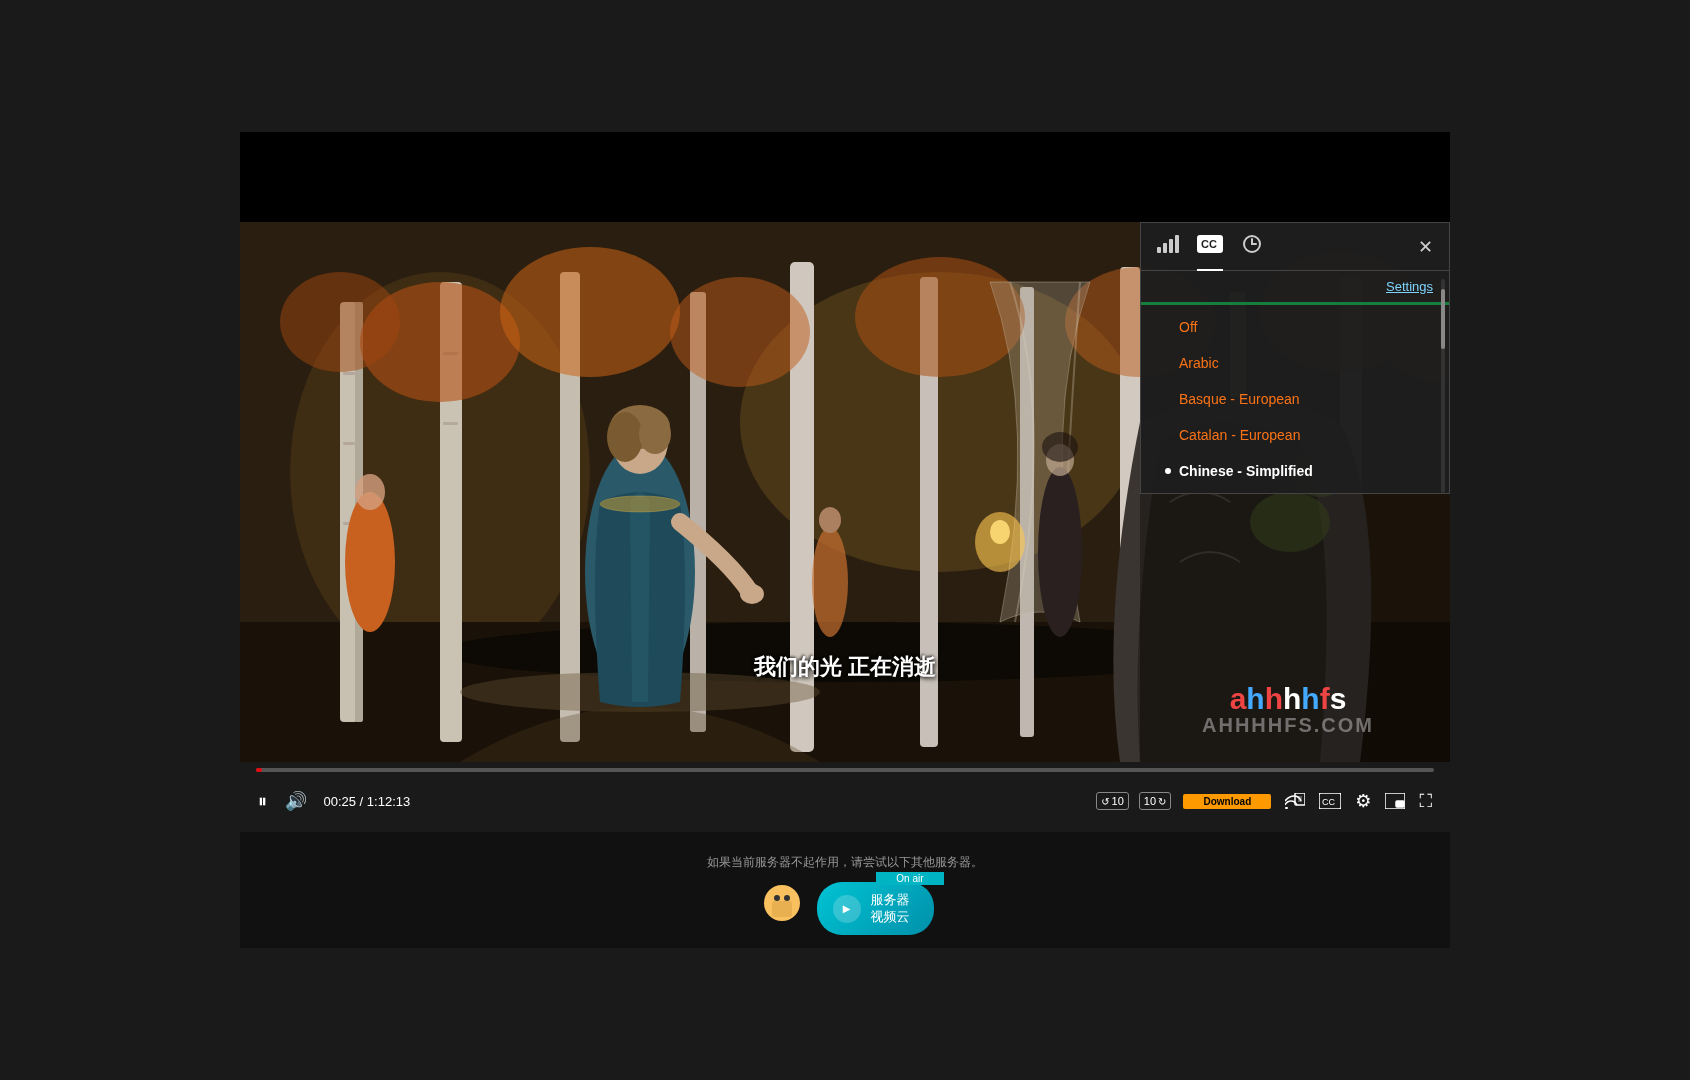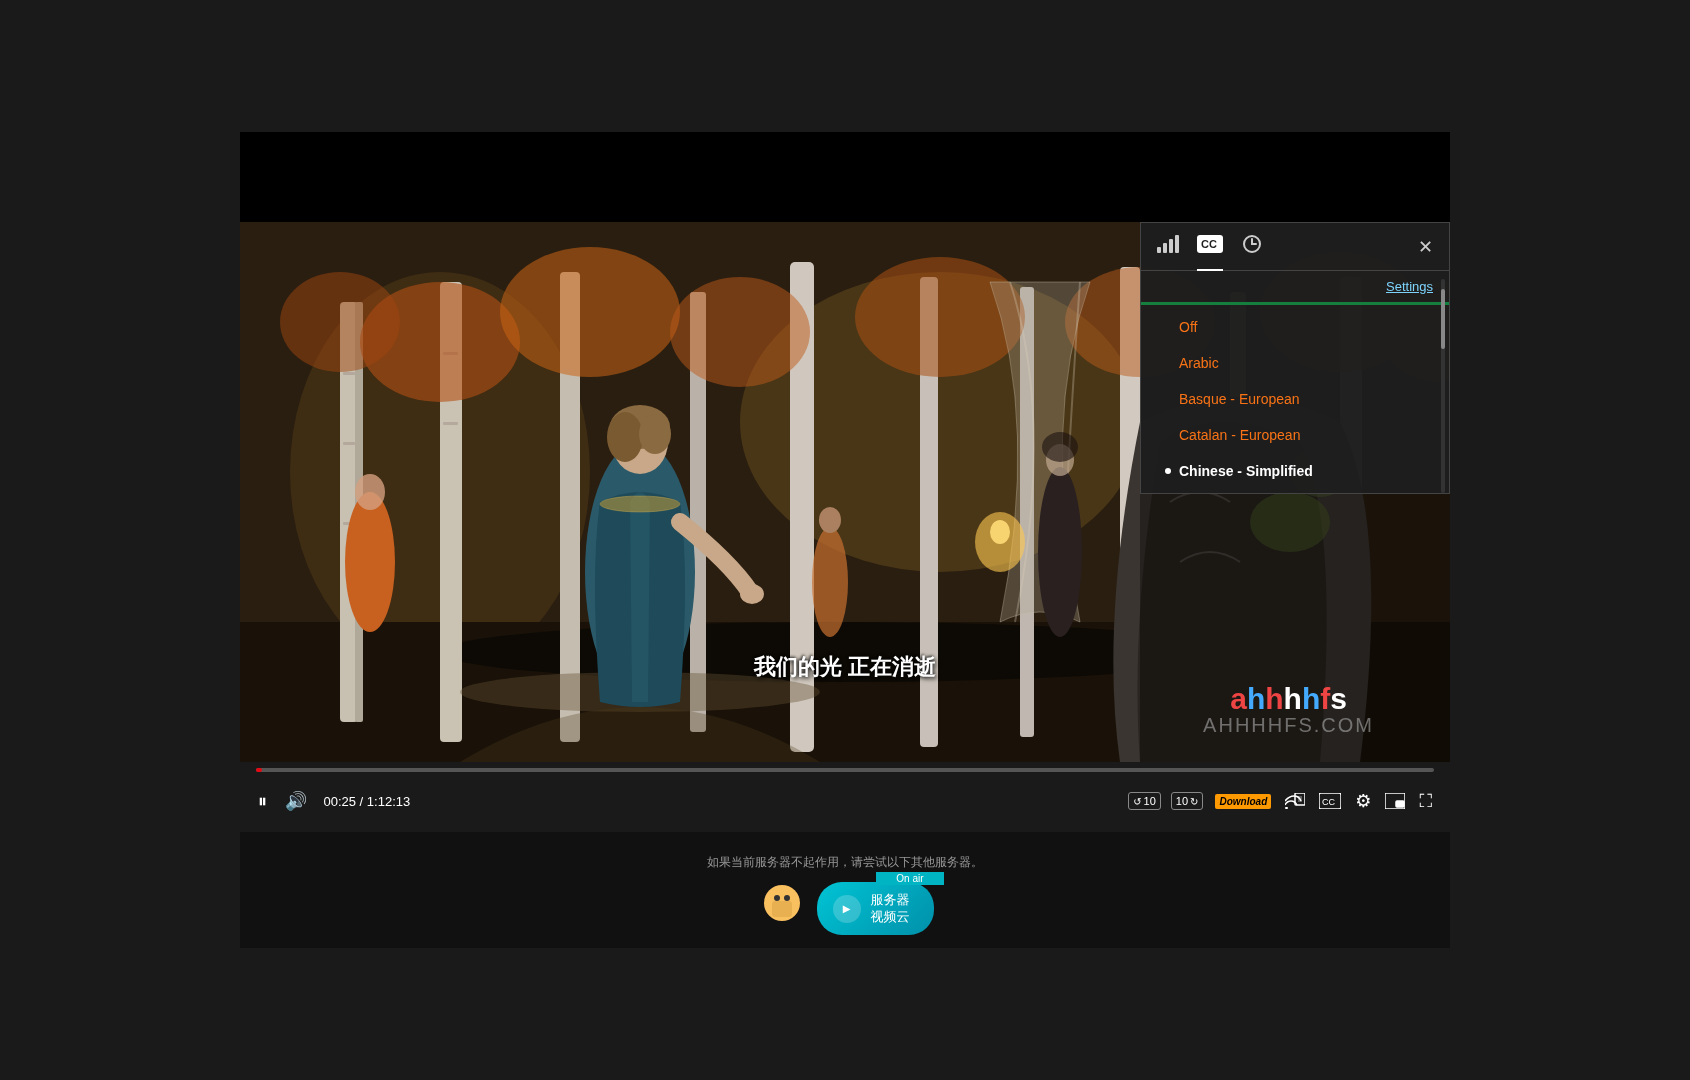--- a/index.html
+++ b/index.html
@@ -234,23 +234,22 @@
     .time-display {
       color: #fff;
       font-size: 13px;
     }
 
     .download-badge {
       background: #f90;
       color: #000;
       font-size: 10px;
       font-weight: bold;
-      padding: 2px 4px;
+      padding: 2px 20px;
       border-radius: 2px;
-      font-style: italic;
     }
 
     
     .bottom-bar {
       width: 100%;
       padding: 12px 16px;
       display: flex;
       flex-direction: column;
       align-items: center;
       gap: 6px;
@@ -549,21 +548,21 @@
     </div>
   </div>
 
   <div class="bottom-bar">
 
     <div style="position:relative; width:100%; display:flex; justify-content:flex-end; margin-bottom:4px;">
       <div style="position:absolute; right:60px; top:-160px; display:flex; flex-direction:column; align-items:center; pointer-events:none;justify-content:space-between;">
         <div style="font-size:30px; font-weight:900; line-height:1;">
           <span style="color:#e44;">a</span><span style="color:#4af;">h</span><span style="color:#e44;">h</span><span style="color:#fff;">h</span><span style="color:#4af;">h</span><span style="color:#e44;">f</span><span style="color:#fff;">s</span>
         </div>
-        <div style="font-size:20px; font-weight:normal; color:#aaa; letter-spacing:2px; opacity:0.6;">AHHHHFS.COM</div>
+        <div style="font-size:20px; font-weight:bold; color:#aaa; letter-spacing:2px; opacity:0.6;">AHHHHFS.COM</div>
       </div>
     </div>
 
     <div class="server-notice">如果当前服务器不起作用，请尝试以下其他服务器。</div>
 
     <div style="display:flex; align-items:center; gap:10px; margin-top:4px;">
 
       <div style="width:50px; height:55px; position:relative; flex-shrink:0;">
         <div style="width:36px; height:36px; background:#f9c060; border-radius:50%; position:absolute; top:4px; left:7px;"></div>
         <div style="width:20px; height:16px; background:#e8b050; border-radius:3px; position:absolute; top:20px; left:15px;"></div>

